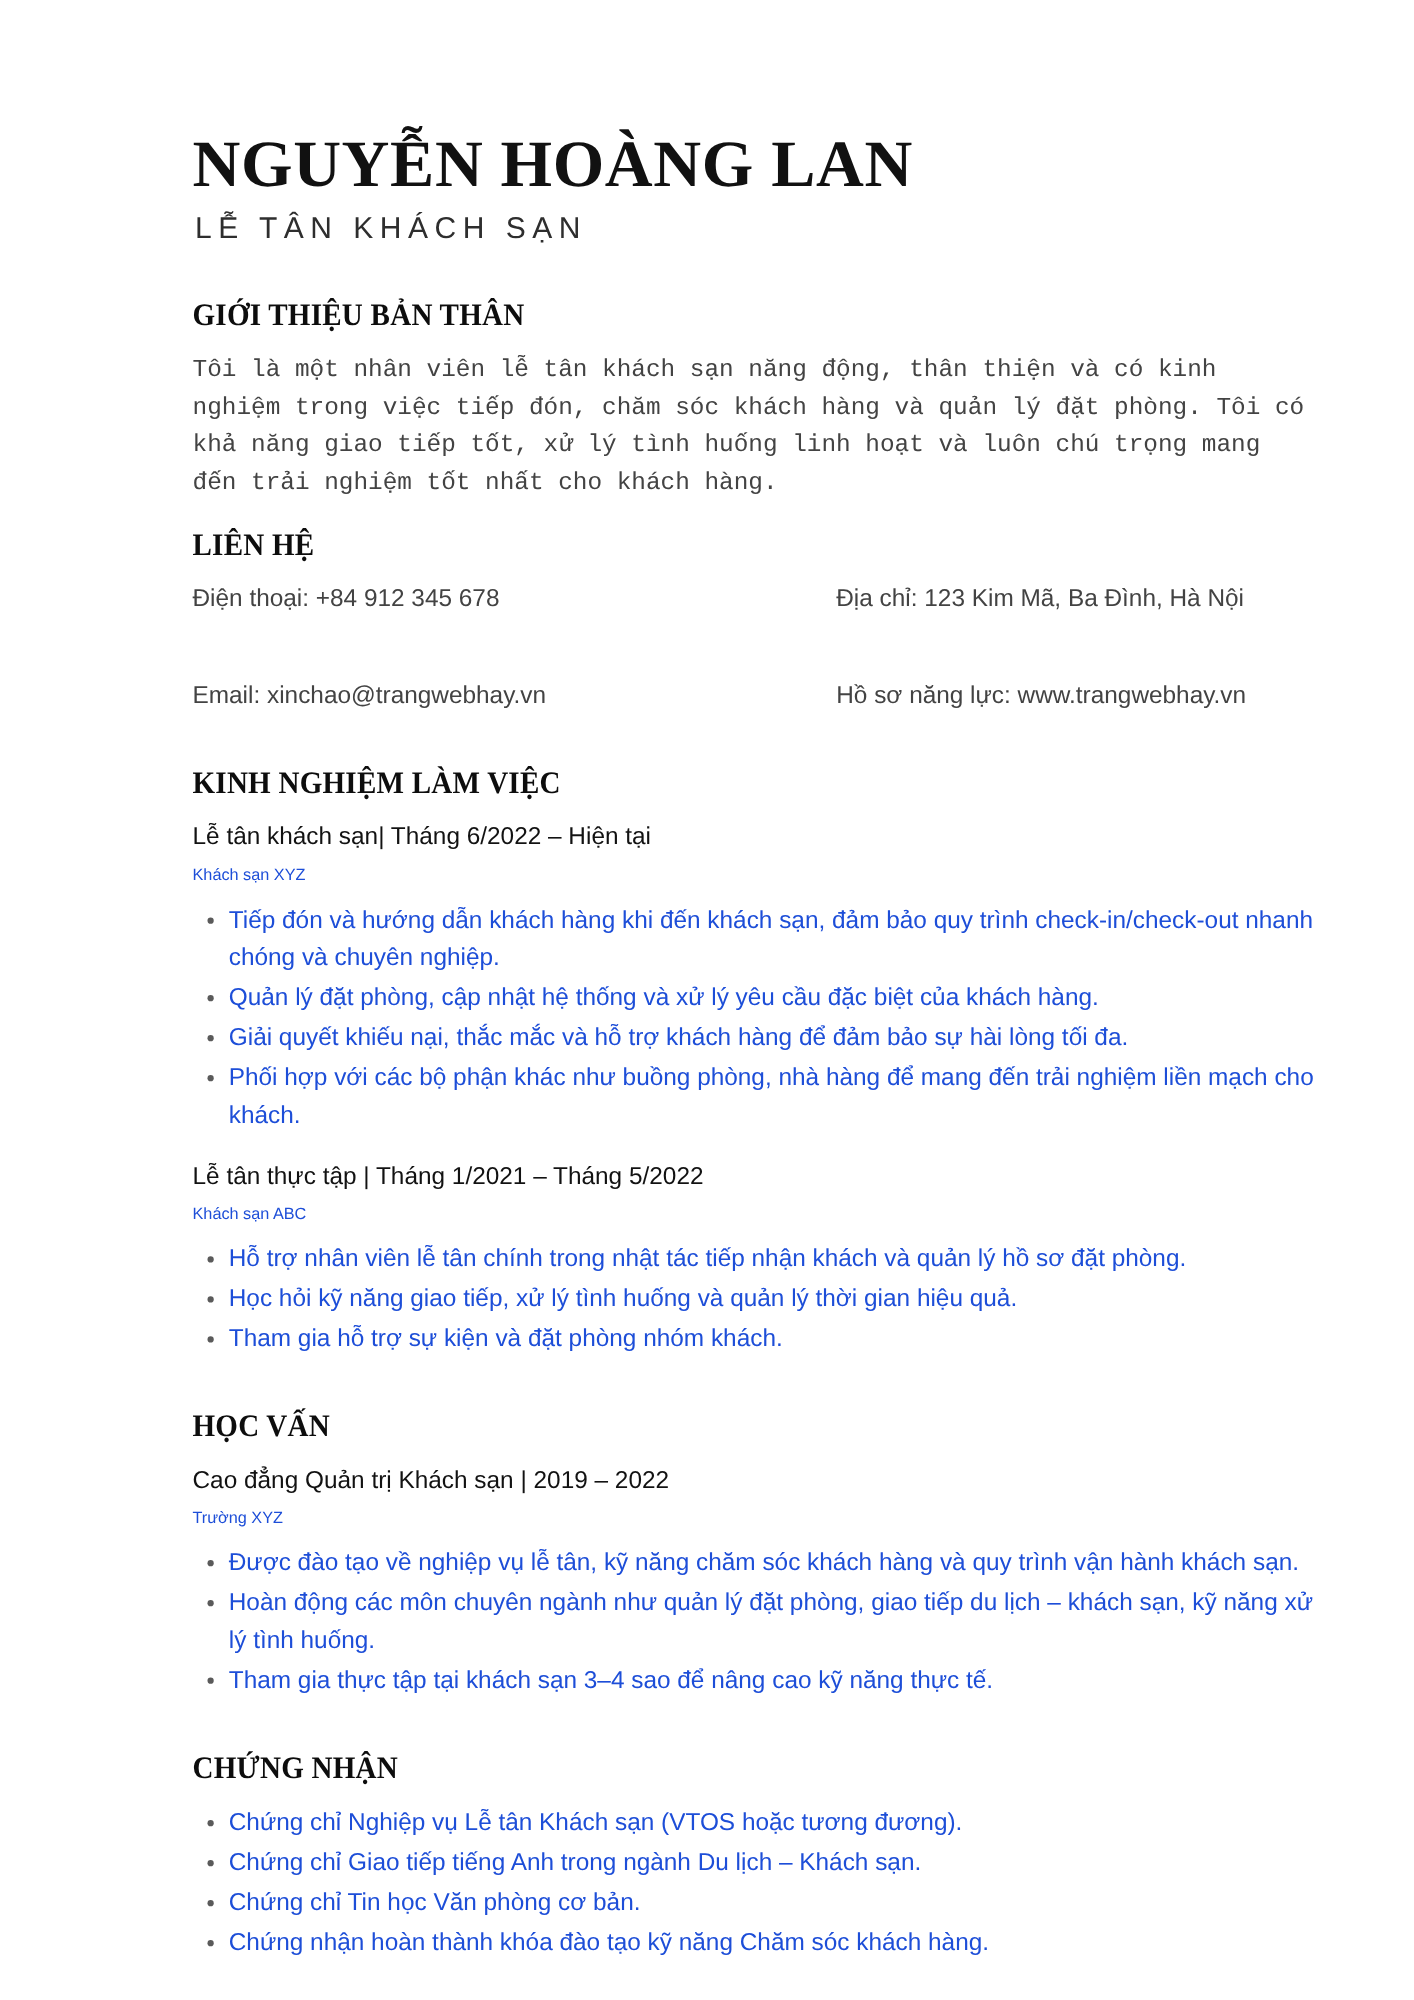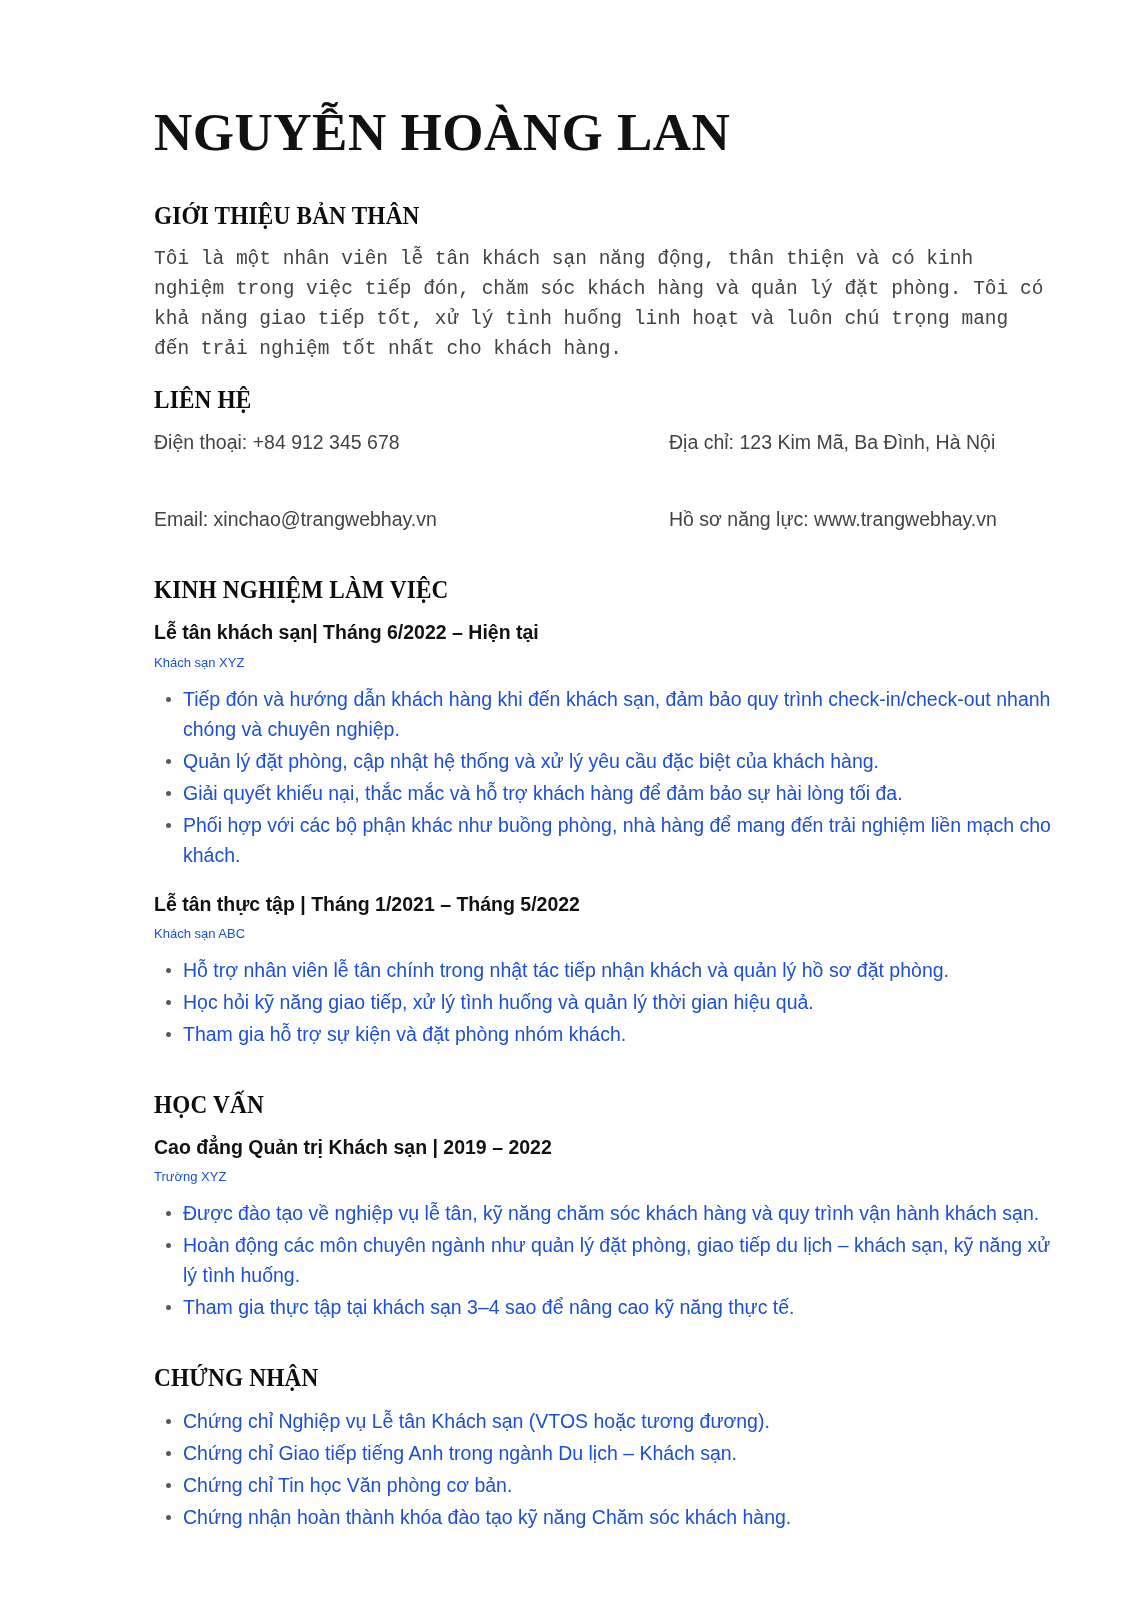--- a/index.html
+++ b/index.html
@@ -93,21 +93,21 @@
 
   
   .entry {
     margin-top: 20px;
   }
   .entry:first-of-type {
     margin-top: 0;
   }
   .entry-title {
     font-size: 19.5px;
-    font-weight: bold;
+    font-weight: normal;
     color: #121212;
     margin: 0;
     line-height: 1.45;
   }
   .entry-org {
     font-size: 13px;
     color: #1d4ed8;
     margin: 7px 0 0 0;
     line-height: 1.45;
   }
@@ -138,20 +138,21 @@
     background: #5a5a5a;
   }
 </style>
 </head>
 <body>
 
 <div class="page">
 
   <div class="header">
     <h1 class="name">NGUYỄN HOÀNG LAN</h1>
+    <div class="role">LỄ TÂN KHÁCH SẠN</div>
   </div>
 
   <div class="section">
     <h2 class="section-title">GIỚI THIỆU BẢN THÂN</h2>
     <p class="paragraph">Tôi là một nhân viên lễ tân khách sạn năng động, thân thiện và có kinh nghiệm trong việc tiếp đón, chăm sóc khách hàng và quản lý đặt phòng. Tôi có khả năng giao tiếp tốt, xử lý tình huống linh hoạt và luôn chú trọng mang đến trải nghiệm tốt nhất cho khách hàng.</p>
   </div>
 
   <div class="section tight">
     <h2 class="section-title">LIÊN HỆ</h2>
     <div class="contact-grid">

